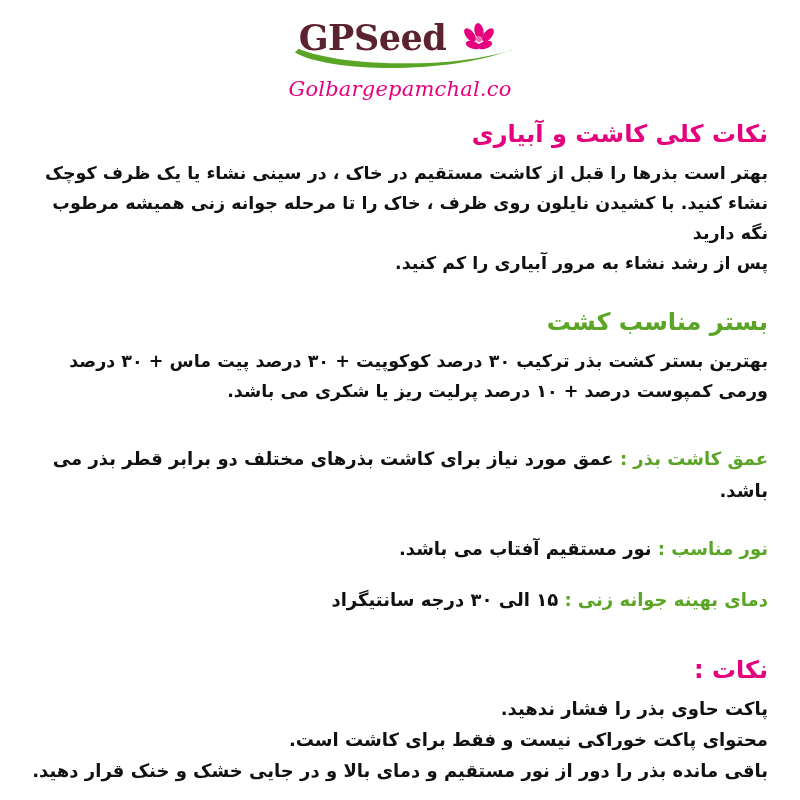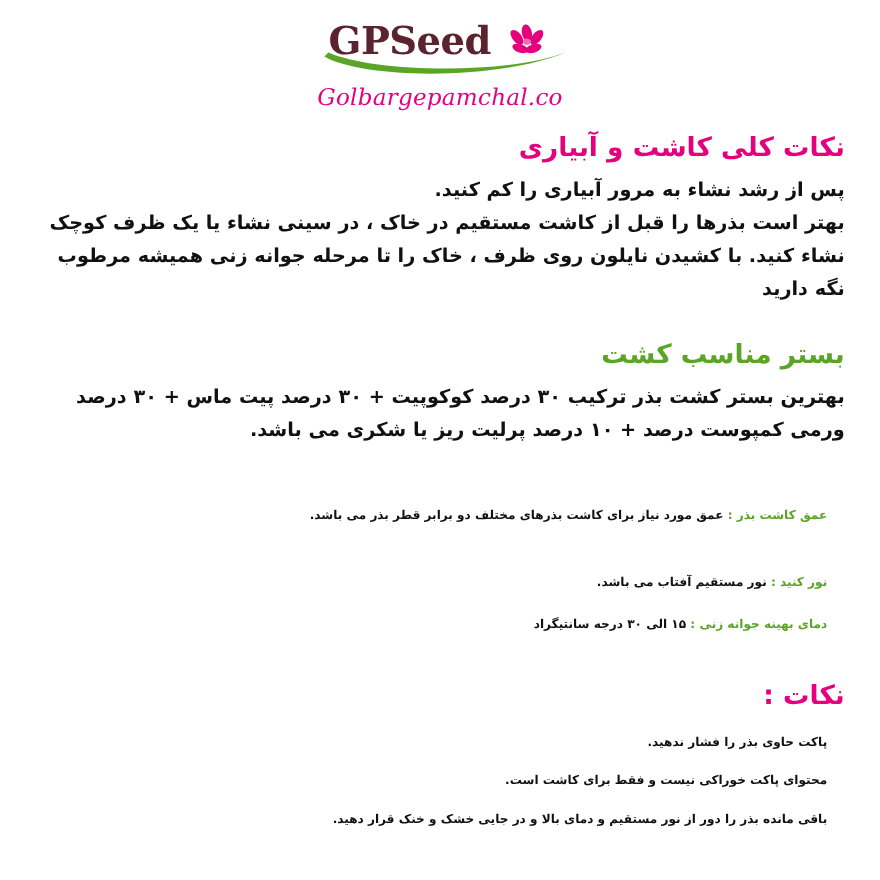--- a/index.html
+++ b/index.html
@@ -98,23 +98,23 @@
     margin-bottom: 18px;
   }
   .inline-head {
     color: #5aa526;
     font-weight: bold;
   }
   .spacer-lg { height: 18px; }
   .spacer-sm { height: 8px; }
   .line {
     font-weight: bold;
-    font-size: 11px;
+    font-size: 18px;
     line-height: 1.8;
-    margin: 16px;
+    margin: 0;
   }
   .notes-list .line { line-height: 1.72; text-align: right; }
 </style>
 </head>
 <body>
 
 <div class="page">
 
   <div class="logo-block">
     <div class="logo-row">
@@ -135,22 +135,22 @@
         </svg>
       </span>
     </div>
     <div class="logo-site">Golbargepamchal.co</div>
   </div>
 
   <div class="content">
 
     <div class="block">
       <div class="heading">نکات کلی کاشت و آبیاری</div>
+      <p class="para">بهتر است بذرها را قبل از کاشت مستقیم در خاک ، در سینی نشاء یا یک ظرف کوچک نشاء کنید. با کشیدن نایلون روی ظرف ، خاک را تا مرحله جوانه زنی همیشه مرطوب نگه دارید</p>
       <p class="para">پس از رشد نشاء به مرور آبیاری را کم کنید.</p>
-      <p class="para">بهتر است بذرها را قبل از کاشت مستقیم در خاک ، در سینی نشاء یا یک ظرف کوچک نشاء کنید. با کشیدن نایلون روی ظرف ، خاک را تا مرحله جوانه زنی همیشه مرطوب نگه دارید</p>
     </div>
 
     <div class="spacer-sm"></div>
 
     <div class="block">
       <div class="heading green">بستر مناسب کشت</div>
       <p class="para">بهترین بستر کشت بذر ترکیب ۳۰ درصد کوکوپیت + ۳۰ درصد پیت ماس + ۳۰ درصد ورمی کمپوست درصد + ۱۰ درصد پرلیت ریز یا شکری می باشد.</p>
     </div>
 
     <div class="spacer-lg"></div>
@@ -158,21 +158,21 @@
     <div class="block">
       <p class="line">
         <span class="inline-head">عمق کاشت بذر :</span><span> عمق مورد نیاز برای کاشت بذرهای مختلف دو برابر قطر بذر می باشد.</span>
       </p>
     </div>
 
     <div class="spacer-sm"></div>
 
     <div class="block">
       <p class="line">
-        <span class="inline-head">نور کنید :</span><span> نور مستقیم آفتاب می باشد.</span>
+        <span class="inline-head">نور مناسب :</span><span> نور مستقیم آفتاب می باشد.</span>
       </p>
     </div>
 
     <div class="block">
       <p class="line">
         <span class="inline-head">دمای بهینه جوانه زنی :</span><span> ۱۵ الی ۳۰ درجه سانتیگراد</span>
       </p>
     </div>
 
     <div class="spacer-lg"></div>

